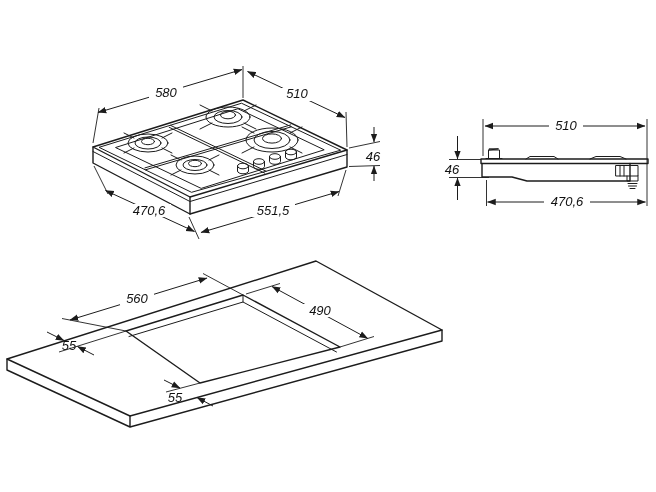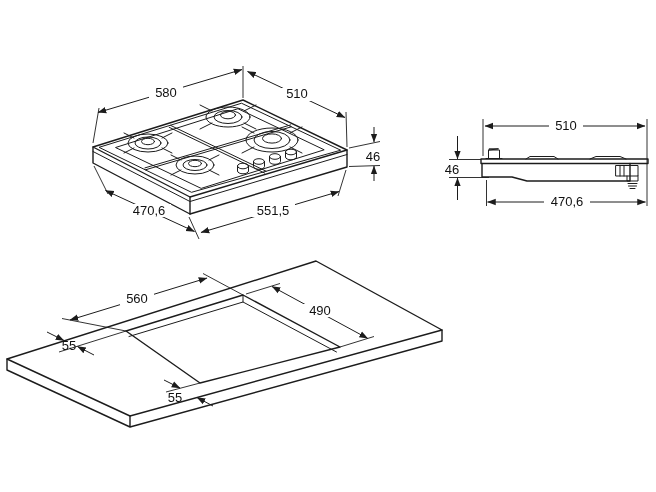--- a/index.html
+++ b/index.html
@@ -1,17 +1,17 @@
 <!DOCTYPE html>
 <html><head>
 <meta charset="utf-8">
 <style>
   html,body{margin:0;padding:0;background:#fff;}
   .canvas{position:relative;width:656px;height:492px;background:#fff;overflow:hidden;
-          font-family:"Liberation Sans",sans-serif;}
+          font-family:"Liberation Sans",sans-serif;font-style:italic;}
   svg{position:absolute;left:0;top:0;}
   .outline{fill:none;stroke:#1c1c1c;stroke-width:1.4;stroke-linejoin:round;stroke-linecap:round;}
   .thin{fill:none;stroke:#1c1c1c;stroke-width:1;stroke-linejoin:round;stroke-linecap:round;}
   .dim{fill:none;stroke:#1c1c1c;stroke-width:1;stroke-linecap:butt;}
   .ext{fill:none;stroke:#1c1c1c;stroke-width:0.9;}
   .lbl{font-family:"Liberation Sans",sans-serif;font-size:13px;fill:#111;text-anchor:middle;}
   .bg{fill:#fff;stroke:none;}
 </style>
 </head>
 <body>

